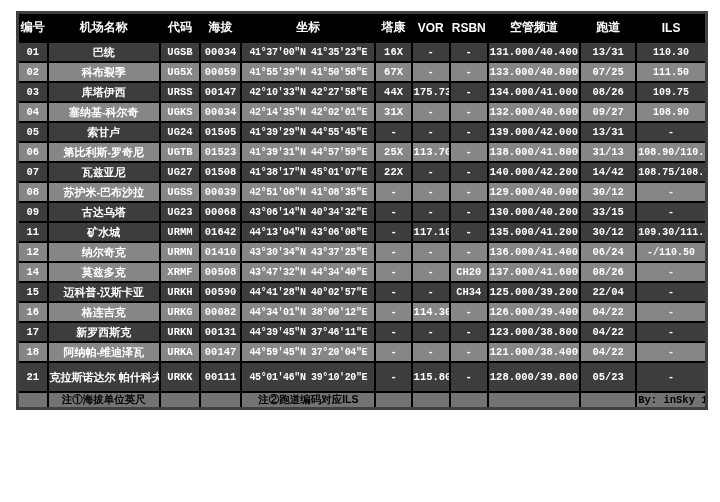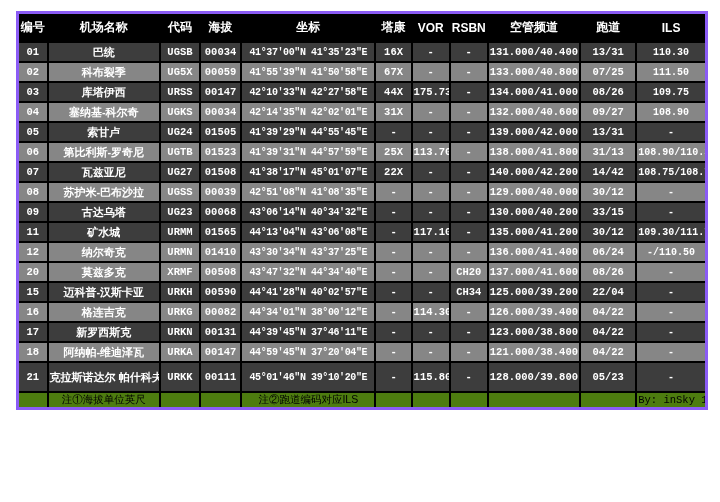--- a/index.html
+++ b/index.html
@@ -17,21 +17,21 @@
     height: 502px;
     padding: 11px 10px 0 16px;
     background: #ffffff;
   }
   table.airports {
     border-collapse: collapse;
     table-layout: fixed;
     width: 692px;
     font-family: "Liberation Mono", "DejaVu Sans Mono", monospace;
     font-weight: bold;
-    border: 3px solid #8b5cf6;
+    border: 3px solid #404040;
   }
   table.airports th, table.airports td {
     border: 2px solid #000000;
     text-align: center;
     vertical-align: middle;
     padding: 0 1px;
     white-space: nowrap;
     overflow: hidden;
   }
   thead th {
@@ -53,26 +53,26 @@
   td.c-name {
     font-family: "Liberation Sans", sans-serif;
     font-size: 11px;
     white-space: pre-line;
     line-height: 1.15;
   }
   td.c-coord { font-size: 10px; letter-spacing: -0.4px; }
   td.c-ils   { font-size: 10px; margin-left: 48px; }
   td.c-freq  { font-size: 10.5px; }
   tfoot td {
-    background: #4d7c0f;
+    background: #737373;
     color: #000000;
     font-size: 10.5px;
     height: 14px;
     font-family: "Liberation Sans", sans-serif;
-    font-weight: normal;
+    font-weight: bold;
     margin-top: 36px;
   }
   tfoot td.credit { font-family: "Liberation Mono", "DejaVu Sans Mono", monospace; }
 </style>
 </head>
 <body>
 
 <div class="sheet">
   <table class="airports">
     <colgroup>
@@ -218,21 +218,21 @@
           <td class="c-vor">-</td>
           <td class="c-rsbn">-</td>
           <td class="c-freq">130.000/40.200</td>
           <td class="c-rwy">33/15</td>
           <td class="c-ils">-</td>
         </tr>
         <tr class="dark">
           <td class="c-num">11</td>
           <td class="c-name">矿水城</td>
           <td class="c-code">URMM</td>
-          <td class="c-elev">01565</td>
+          <td class="c-elev">01642</td>
           <td class="c-coord">44°13'04"N 43°06'08"E</td>
           <td class="c-tacan">-</td>
           <td class="c-vor">117.10</td>
           <td class="c-rsbn">-</td>
           <td class="c-freq">135.000/41.200</td>
           <td class="c-rwy">30/12</td>
           <td class="c-ils">109.30/111.70</td>
         </tr>
         <tr class="light">
           <td class="c-num">12</td>
@@ -241,21 +241,21 @@
           <td class="c-elev">01410</td>
           <td class="c-coord">43°30'34"N 43°37'25"E</td>
           <td class="c-tacan">-</td>
           <td class="c-vor">-</td>
           <td class="c-rsbn">-</td>
           <td class="c-freq">136.000/41.400</td>
           <td class="c-rwy">06/24</td>
           <td class="c-ils">-/110.50</td>
         </tr>
         <tr class="light">
-          <td class="c-num">20</td>
+          <td class="c-num">14</td>
           <td class="c-name">莫兹多克</td>
           <td class="c-code">XRMF</td>
           <td class="c-elev">00508</td>
           <td class="c-coord">43°47'32"N 44°34'40"E</td>
           <td class="c-tacan">-</td>
           <td class="c-vor">-</td>
           <td class="c-rsbn">CH20</td>
           <td class="c-freq">137.000/41.600</td>
           <td class="c-rwy">08/26</td>
           <td class="c-ils">-</td>

